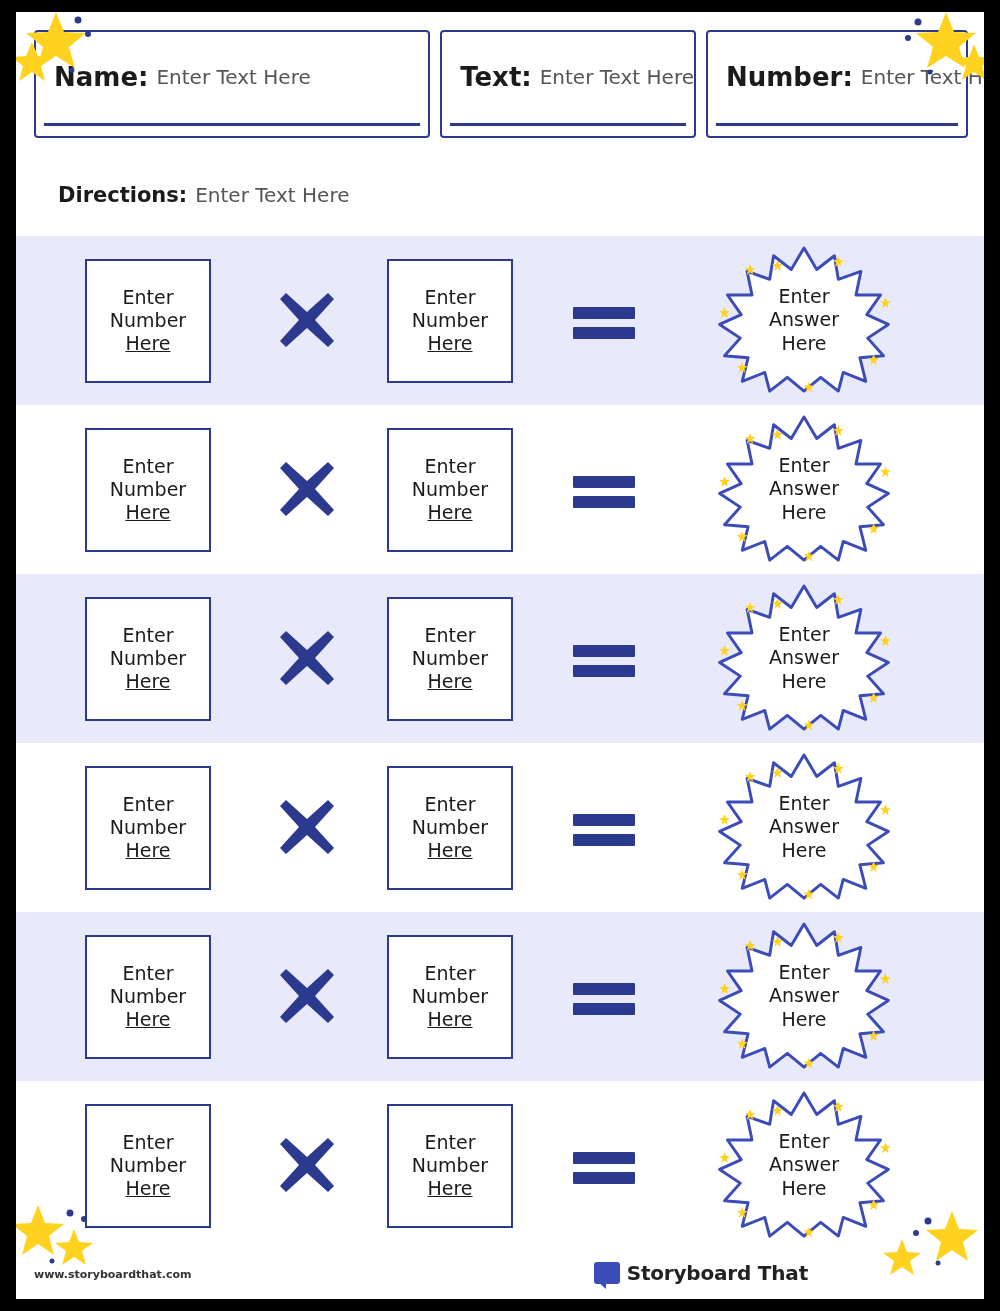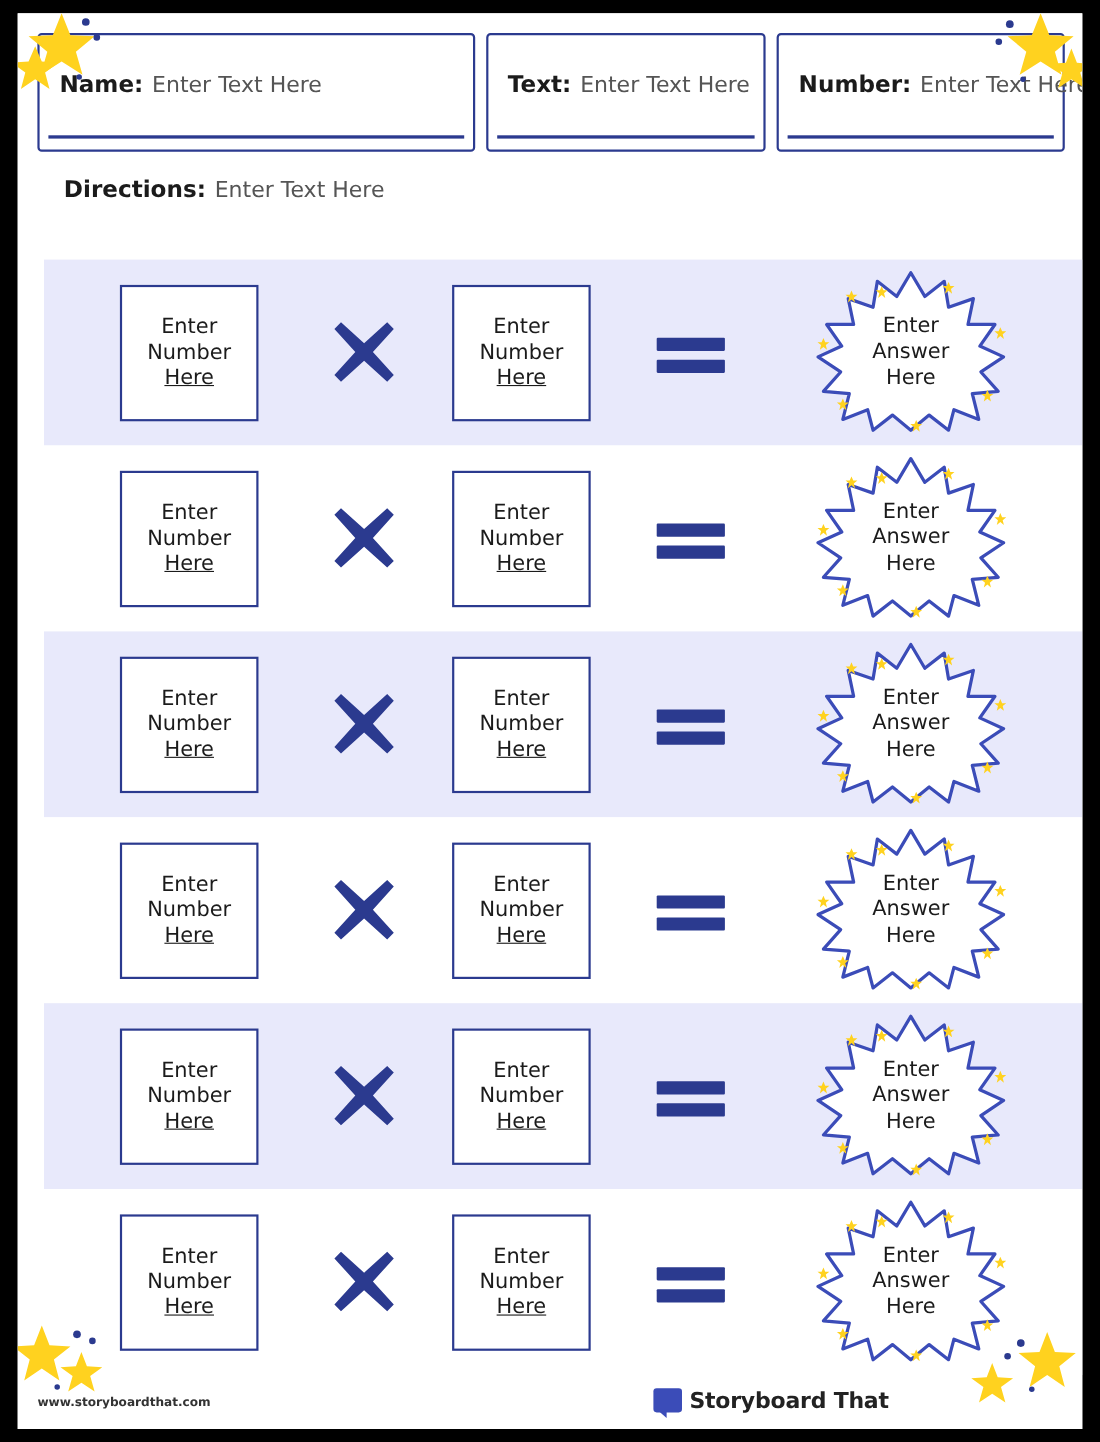--- a/index.html
+++ b/index.html
@@ -60,36 +60,36 @@
   .field-box::after {
     content: "";
     position: absolute;
     left: 8px;
     right: 8px;
     bottom: 10px;
     height: 3px;
     background: #2b3a8f;
   }
   .field-label {
-    font-size: 21px;
+    font-size: 26px;
     font-weight: bold;
     color: #1b1b1b;
     margin-right: 8px;
     white-space: nowrap;
   }
   .field-value {
     font-size: 20px;
     color: #555555;
     white-space: nowrap;
   }
 
   
   .directions {
     position: absolute;
-    top: 148px;
+    top: 171px;
     left: 42px;
     display: flex;
     align-items: baseline;
   }
   .directions-label {
     font-size: 21px;
     font-weight: bold;
     color: #1b1b1b;
     margin-right: 8px;
   }
@@ -97,21 +97,20 @@
     font-size: 20px;
     color: #555555;
   }
 
   
   .rows {
     position: absolute;
     top: 224px;
     left: 0;
     width: 920px;
-    padding-left: 24px;
   }
   .prob-row {
     position: relative;
     height: 169px;
     width: 968px;
     display: flex;
     align-items: center;
   }
   .prob-row.shaded { background: #e8e9fb; }
   .prob-row.plain { background: #ffffff; }

